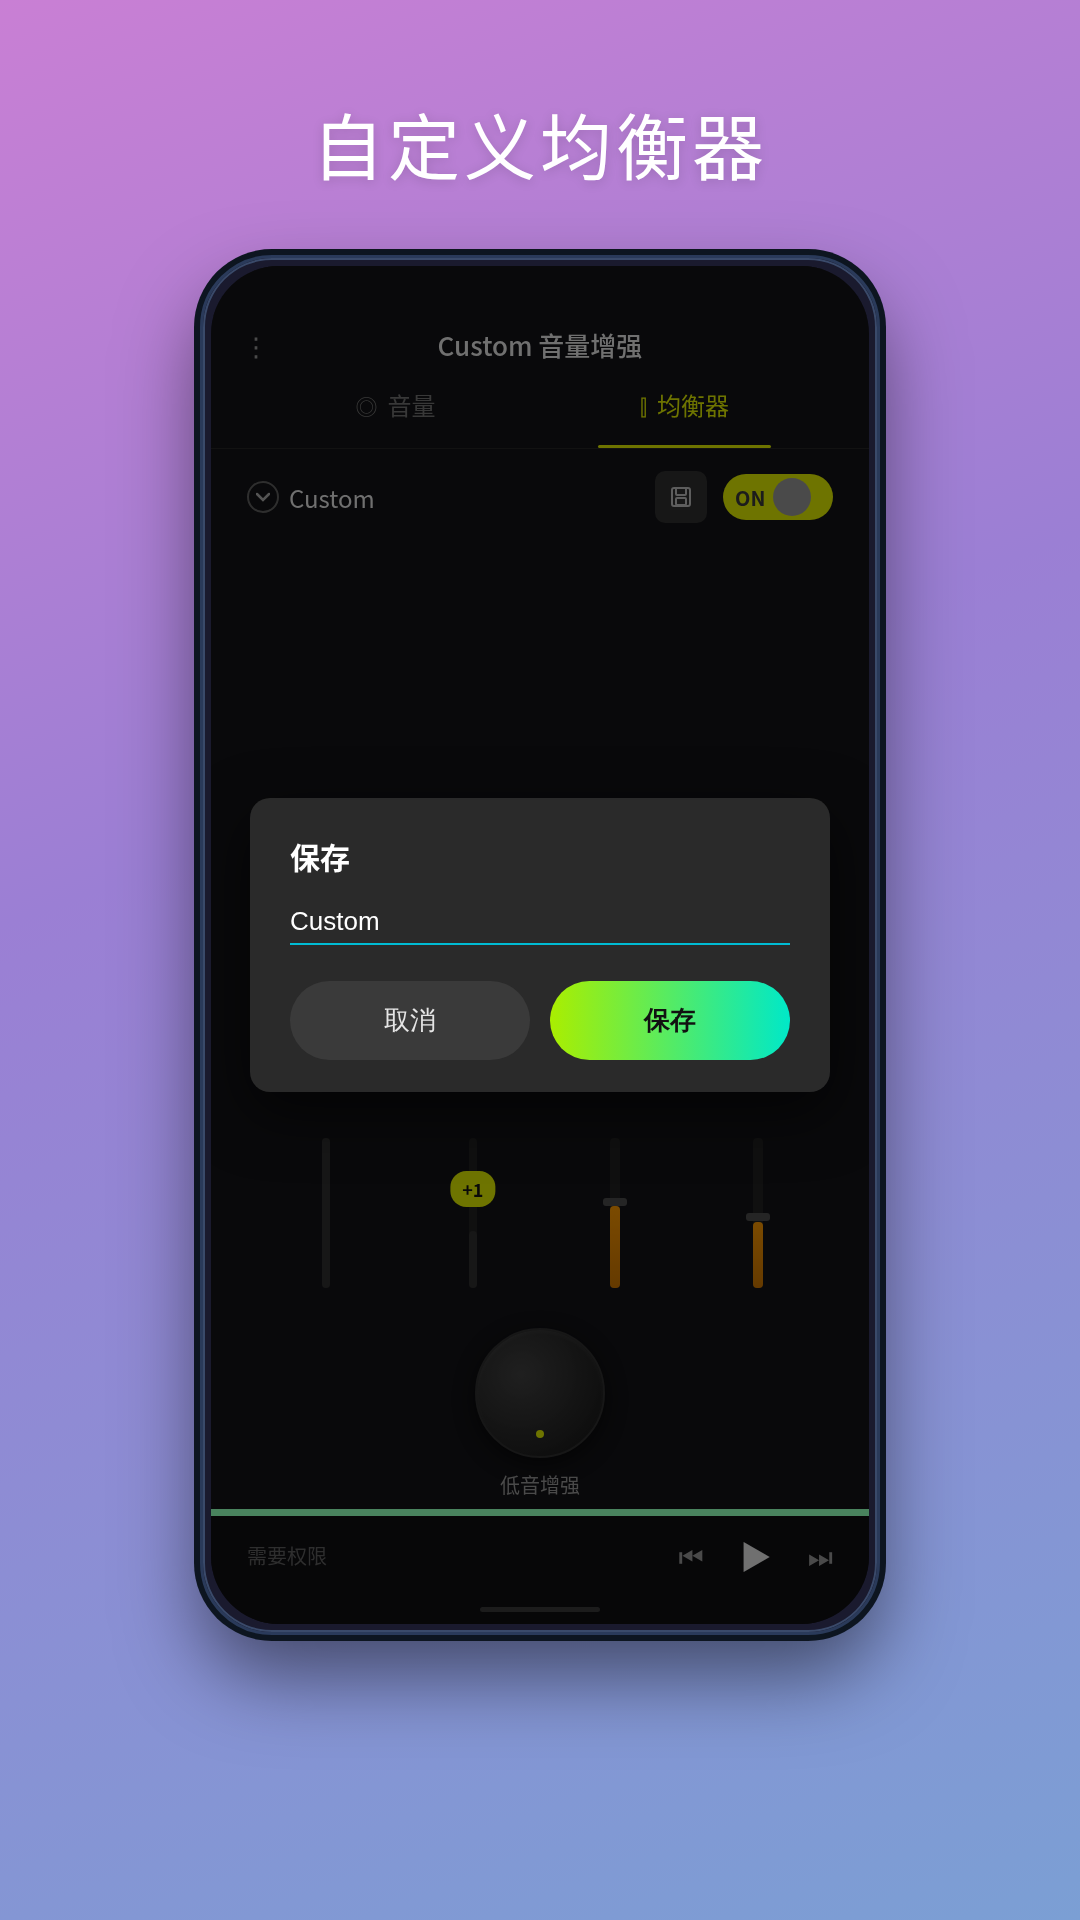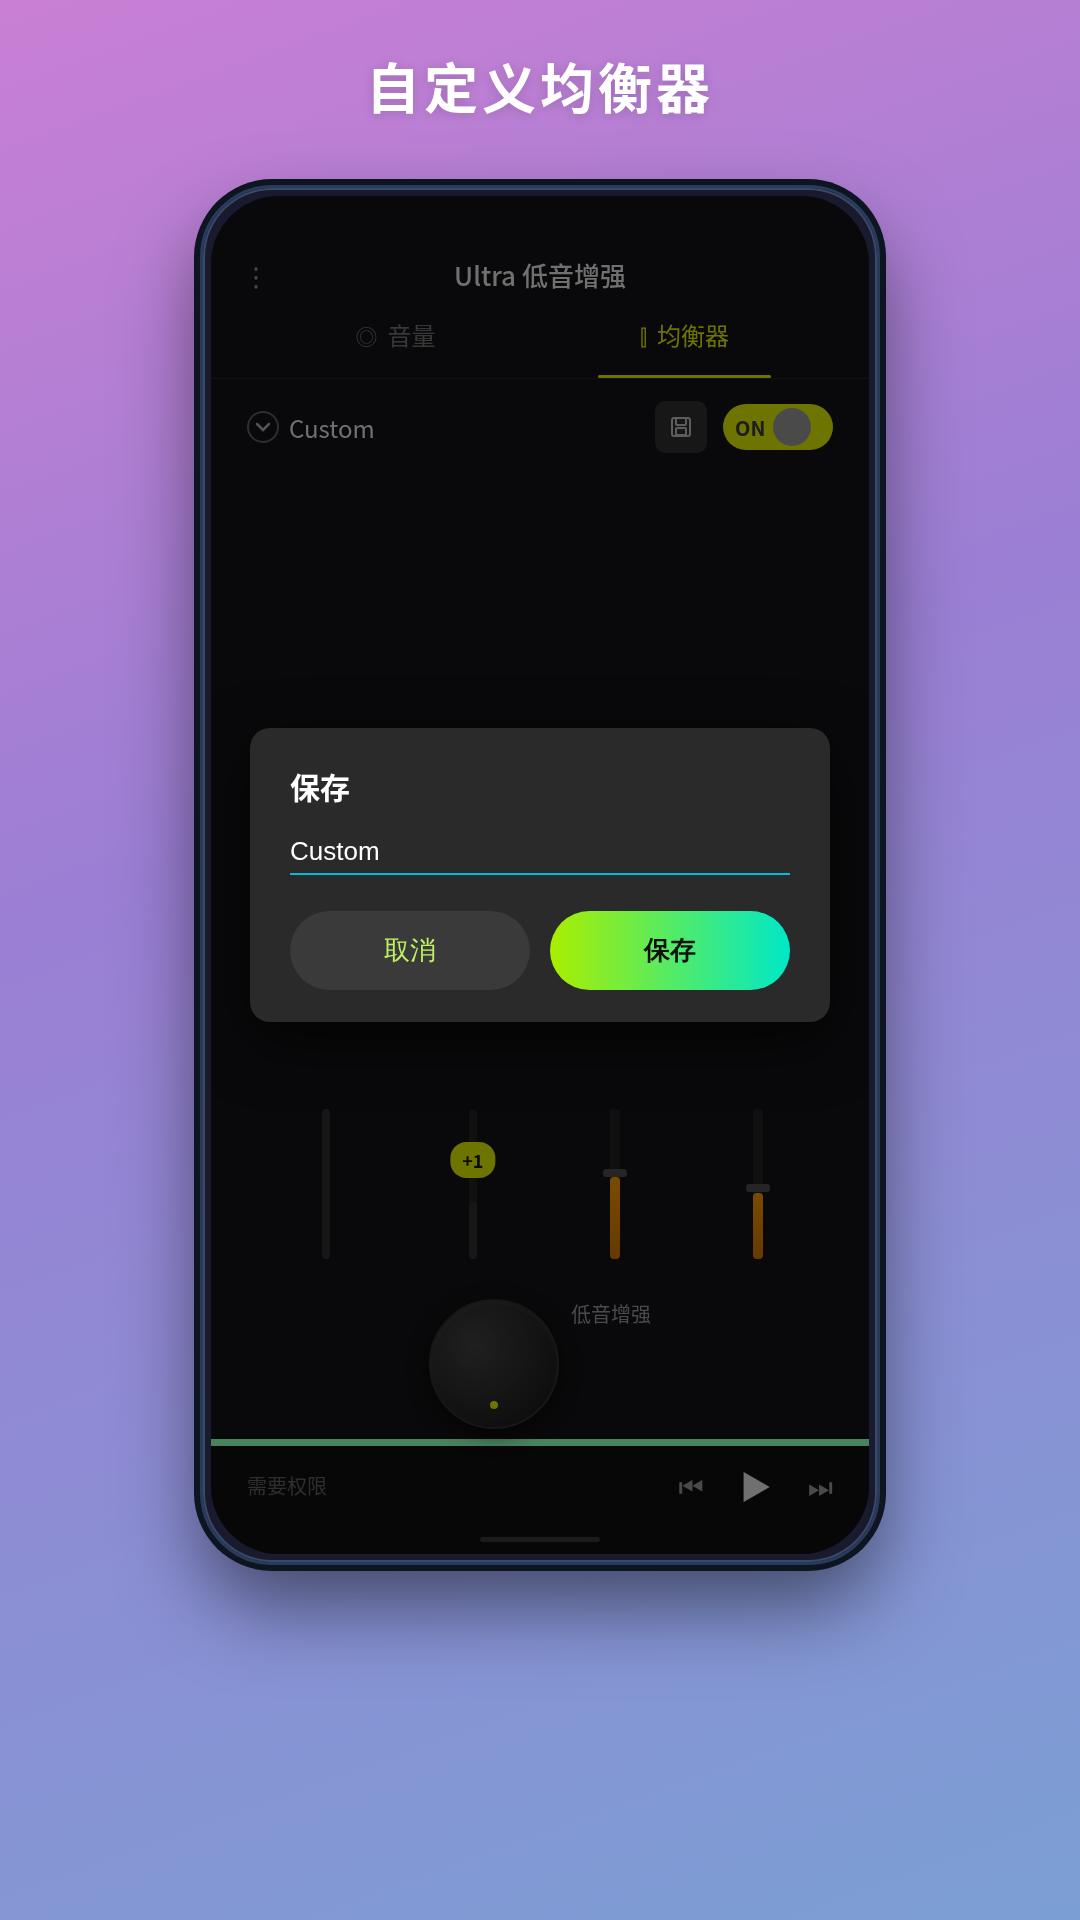--- a/index.html
+++ b/index.html
@@ -9,23 +9,23 @@
       background: linear-gradient(160deg, #c97fd4 0%, #9b7fd4 40%, #7b9fd4 100%);
       display: flex;
       flex-direction: column;
       align-items: center;
       font-family: 'PingFang SC', 'Noto Sans CJK SC', sans-serif;
       overflow: hidden;
     }
 
     .page-title {
       color: white;
-      font-size: 54px;
-      font-weight: 700;
-      margin-top: 46px;
+      font-size: 72px;
+      font-weight: 400;
+      margin-top: 90px;
       margin-bottom: 60px;
       letter-spacing: 4px;
       text-shadow: 0 2px 12px rgba(0,0,0,0.15);
     }
 
     
     .phone-frame {
       width: 680px;
       height: 1380px;
       background: #1a1a2e;
@@ -281,21 +281,21 @@
     }
 
     .dialog-buttons {
       display: flex;
       gap: 20px;
     }
 
     .btn-cancel {
       flex: 1;
       background: #3a3a3a;
-      color: #bef264;
+      color: #e5e5e5;
       border: none;
       border-radius: 40px;
       padding: 22px;
       font-size: 26px;
       cursor: pointer;
     }
 
     .btn-save {
       flex: 1;
       background: linear-gradient(90deg, #aaee00, #00e8c8);
@@ -311,21 +311,22 @@
     
     .bottom-controls {
       display: flex;
       justify-content: space-around;
       padding: 20px 60px 10px;
       gap: 40px;
     }
 
     .knob-control {
       display: flex;
-      flex-direction: row;
+      flex-direction: column;
+      align-items: center;
       gap: 12px;
     }
 
     .knob {
       width: 130px;
       height: 130px;
       background: radial-gradient(circle at 35% 35%, #3a3a3a, #111);
       border-radius: 50%;
       border: 2px solid #2a2a2a;
       display: flex;
@@ -400,21 +401,21 @@
 
 <h1 class="page-title">自定义均衡器</h1>
 
 <div class="phone-frame">
   <div class="phone-screen">
 
     <div class="status-bar"></div>
 
     <div class="top-bar">
       <span class="menu-dots">⋮</span>
-      <span class="app-title">Ultra 低音增强</span>
+      <span class="app-title">Custom 音量增强</span>
     </div>
 
     <div class="nav-tabs">
       <div class="nav-tab">
         <span class="tab-icon">◎</span>
         <span>音量</span>
       </div>
       <div class="nav-tab active">
         <span class="tab-icon">⫿</span>
         <span>均衡器</span>

